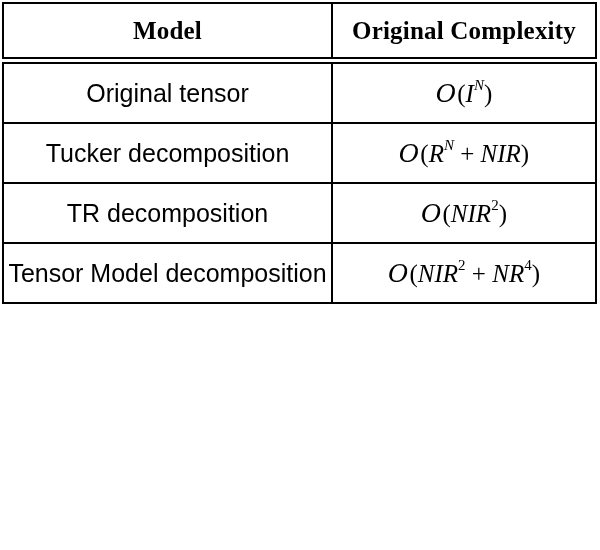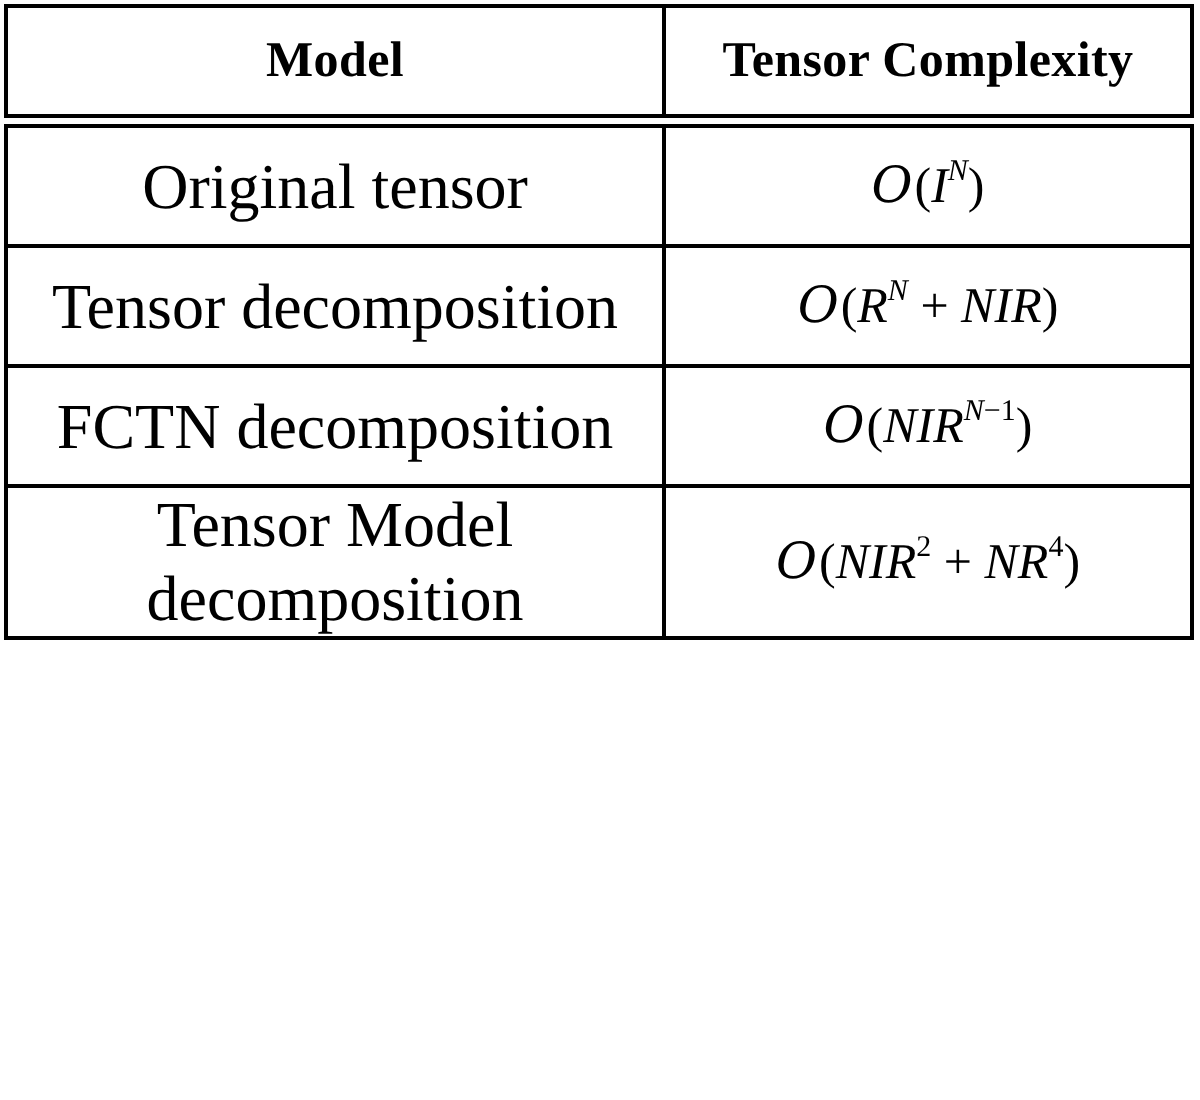--- a/index.html
+++ b/index.html
@@ -36,22 +36,22 @@
   th {
     height: 53px;
     border-bottom: 7px double #000000;
     font-family: "Liberation Serif", serif;
     font-weight: bold;
     font-size: 25px;
     letter-spacing: 0.2px;
   }
   td { height: 58px; }
   td.model {
-    font-family: Liberation Serif, serif;
-    font-size: 32px;
+    font-family: Liberation Sans, sans-serif;
+    font-size: 25px;
   }
   td.formula {
     font-size: 25px;
     white-space: nowrap;
   }
   td.formula .v {
     font-family: "Liberation Serif", serif;
     font-style: italic;
   }
   td.formula .r {
@@ -75,35 +75,35 @@
 
 <div class="canvas">
   <table class="cx">
     <colgroup>
       <col class="c1">
       <col class="c2">
     </colgroup>
     <thead>
       <tr>
         <th>Model</th>
-        <th>Tensor Complexity</th>
+        <th>Original Complexity</th>
       </tr>
     </thead>
     <tbody id="tbody">
         <tr>
           <td class="model">Original tensor</td>
           <td class="formula"><span class="cal">O</span><span class="r">(</span><span class="v">I</span><sup><span class="v">N</span></sup><span class="r">)</span></td>
         </tr>
         <tr>
-          <td class="model">Tensor decomposition</td>
+          <td class="model">Tucker decomposition</td>
           <td class="formula"><span class="cal">O</span><span class="r">(</span><span class="v">R</span><sup><span class="v">N</span></sup><span class="r">&nbsp;</span><span class="r">+</span><span class="r">&nbsp;</span><span class="v">N</span><span class="v">I</span><span class="v">R</span><span class="r">)</span></td>
         </tr>
         <tr>
-          <td class="model">FCTN decomposition</td>
-          <td class="formula"><span class="cal">O</span><span class="r">(</span><span class="v">N</span><span class="v">I</span><span class="v">R</span><sup><span class="v">N</span><span class="r">−</span><span class="r">1</span></sup><span class="r">)</span></td>
+          <td class="model">TR decomposition</td>
+          <td class="formula"><span class="cal">O</span><span class="r">(</span><span class="v">N</span><span class="v">I</span><span class="v">R</span><sup><span class="r">2</span></sup><span class="r">)</span></td>
         </tr>
         <tr>
           <td class="model">Tensor Model decomposition</td>
           <td class="formula"><span class="cal">O</span><span class="r">(</span><span class="v">N</span><span class="v">I</span><span class="v">R</span><sup><span class="r">2</span></sup><span class="r">&nbsp;</span><span class="r">+</span><span class="r">&nbsp;</span><span class="v">N</span><span class="v">R</span><sup><span class="r">4</span></sup><span class="r">)</span></td>
         </tr>
       </tbody>
   </table>
 </div>
 
 </body></html>

